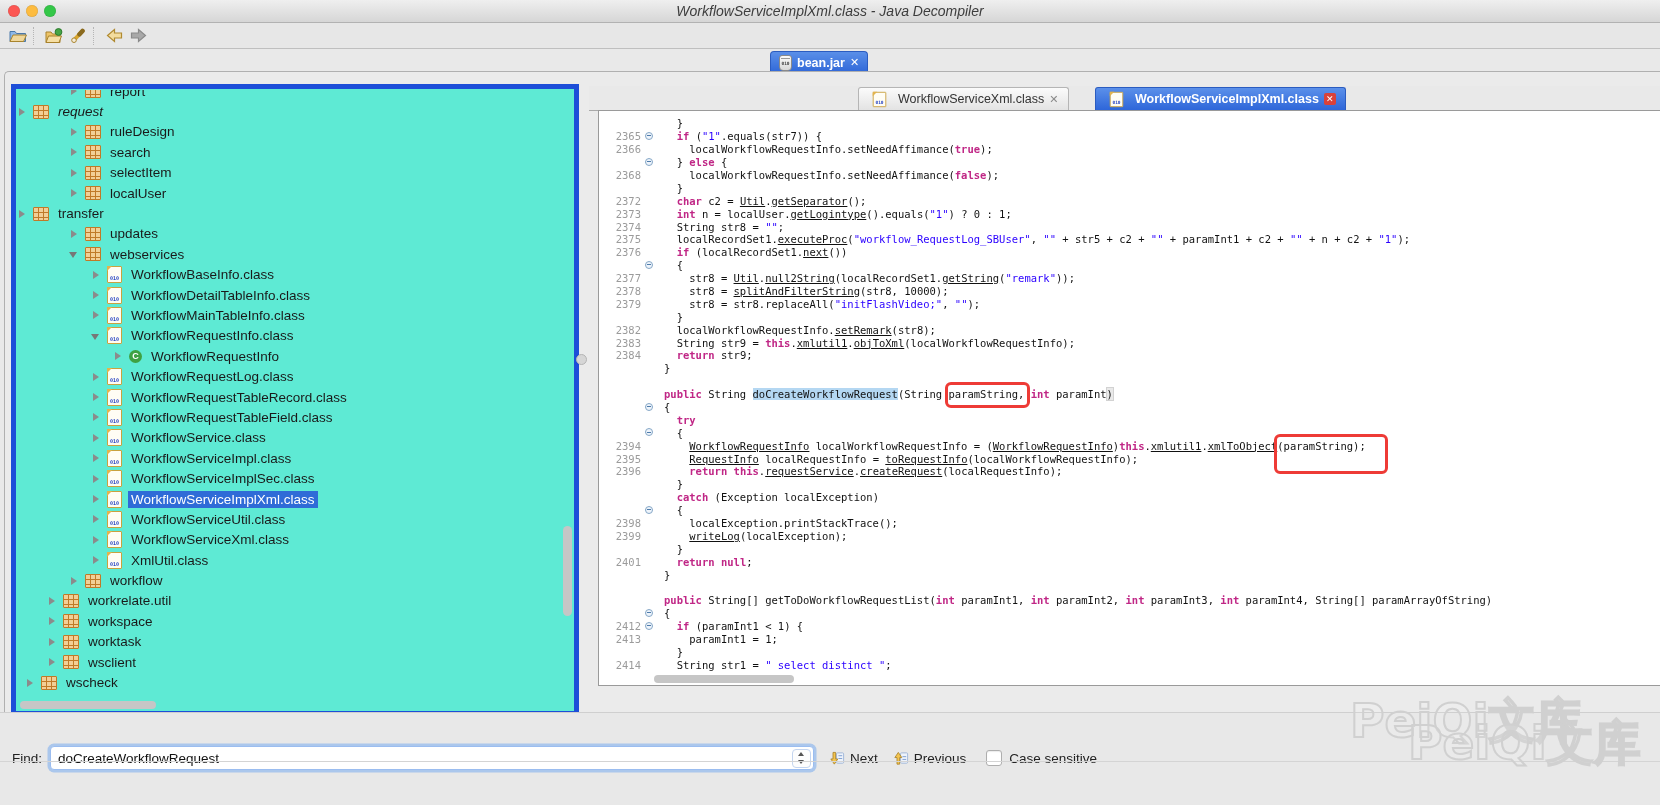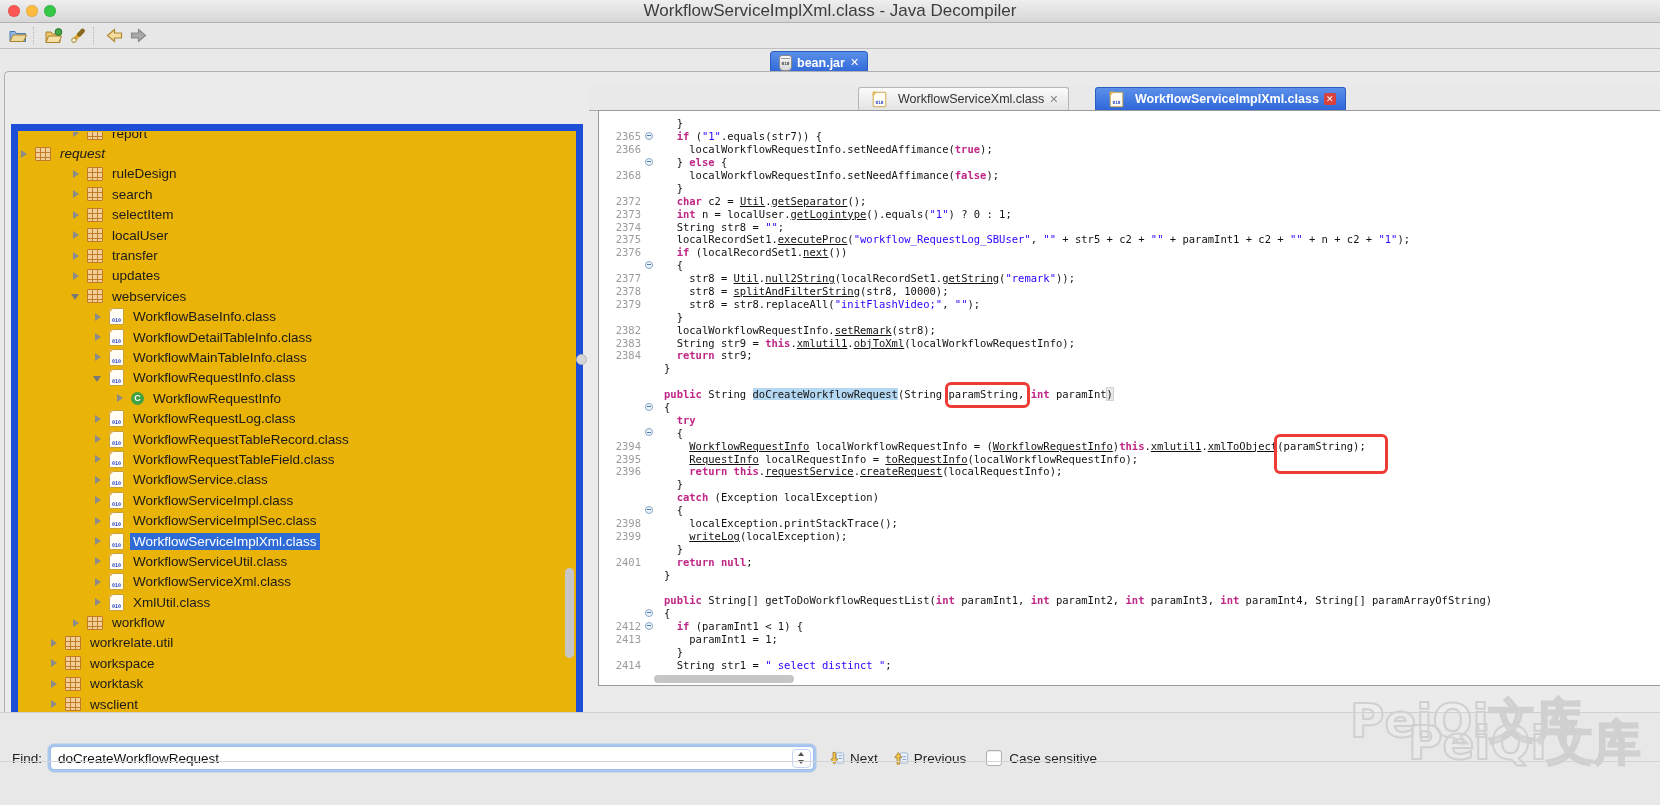--- a/index.html
+++ b/index.html
@@ -3,21 +3,21 @@
 <meta charset="utf-8">
 <style>
   html,body{margin:0;padding:0;}
   body{
     width:1660px;height:805px;position:relative;overflow:hidden;
     background:#e9e9e9;font-family:"Liberation Sans","DejaVu Sans",sans-serif;
     -webkit-font-smoothing:antialiased;
   }
   
   .titlebar{height:22px;background:linear-gradient(#efefef,#d6d6d6);border-bottom:1px solid #b2b2b2;position:relative;}
-  .title-text{display:block;text-align:center;line-height:22px;font-size:17px;color:#3d3d3d;}
+  .title-text{display:block;text-align:center;line-height:22px;font-size:14px;color:#3d3d3d;font-style:italic;}
   .tl{position:absolute;top:5px;width:12px;height:12px;border-radius:50%;box-shadow:inset 0 0 1px rgba(0,0,0,.35);}
   .tl.red{left:8px;background:#fc5753;}
   .tl.yellow{left:26px;background:#fdbc40;}
   .tl.green{left:44px;background:#34c748;}
   
   .toolbar{height:25px;background:#e7e7e7;border-bottom:1px solid #bfbfbf;display:flex;align-items:center;padding-left:6px;}
   .tb-btn{width:24px;height:22px;display:flex;align-items:center;justify-content:center;}
   .tb-sep{width:5px;height:18px;border-left:1px dotted #b5b5b5;margin:0 3px;}
   
   .jar-strip{height:24px;position:relative;background:#e9e9e9;}
@@ -27,21 +27,21 @@
   .jar-icon{width:11px;height:14px;background:linear-gradient(#fafafa,#d8d8d8);border:1px solid #8a8a8a;border-radius:3px 3px 4px 4px;position:relative;}
   .jar-icon::before{content:"";position:absolute;left:1px;right:1px;top:2px;height:1px;background:#999;}
   .jar-icon::after{content:"010";position:absolute;left:0;right:0;top:5px;text-align:center;font:bold 4.5px "DejaVu Sans Mono",monospace;color:#444;}
   .tab-close{font-size:11px;line-height:11px;color:#fff;}
   .tab-close.redbox{width:12px;height:12px;background:#d9413a;border-radius:2px;color:#fff;font-size:9px;line-height:12px;text-align:center;}
   .tab-close.gray{color:#8a8a8a;font-size:11px;}
   
   .main-panel{position:absolute;left:4px;right:0;top:71px;height:641px;background:#ebebeb;
     border:1px solid #b0b0b0;border-right:none;border-radius:5px 0 0 0;}
   
-  .tree-panel{position:absolute;left:6px;top:12px;width:558px;height:622px;background:#eab308;border:7px solid #1d4ed8;margin-top:40px;}
+  .tree-panel{position:absolute;left:6px;top:12px;width:558px;height:622px;background:#5eead4;border:5px solid #1d4ed8;}
   .tree-scroll{position:absolute;left:1px;right:13px;top:1px;bottom:11px;overflow:hidden;}
   .tree-rows{margin-top:-9px;}
   .tree-row{height:20.4px;display:flex;align-items:center;font-size:13.5px;color:#1a1a1a;white-space:nowrap;}
   .arr{width:12px;flex:none;display:inline-block;position:relative;height:10px;}
   .arr.r::before{content:"";position:absolute;left:2px;top:1px;border-left:6px solid #8b8b8b;border-top:4.5px solid transparent;border-bottom:4.5px solid transparent;}
   .arr.d::before{content:"";position:absolute;left:0;top:3px;border-top:6px solid #777;border-left:4.5px solid transparent;border-right:4.5px solid transparent;}
   .ticon{flex:none;margin:0 6px 0 4px;}
   .icon-pkg{width:14px;height:12px;border:1px solid #c07a28;background:#f2cf96;
     background-image:linear-gradient(#c07a28 1px,transparent 1px),linear-gradient(90deg,#c07a28 1px,transparent 1px);
     background-size:5px 5px;background-position:-1px -1px;border-radius:1px;}
@@ -186,21 +186,21 @@
           <div class="tree-row" style="padding-left: 52px;">
             <span class="arr r"></span>
             <span class="ticon icon-pkg"></span>
             <span class="lbl">selectItem</span>
           </div>
           <div class="tree-row" style="padding-left: 52px;">
             <span class="arr r"></span>
             <span class="ticon icon-pkg"></span>
             <span class="lbl">localUser</span>
           </div>
-          <div class="tree-row" style="padding-left: 52px;">
+          <div class="tree-row" style="">
             <span class="arr r"></span>
             <span class="ticon icon-pkg"></span>
             <span class="lbl">transfer</span>
           </div>
           <div class="tree-row" style="padding-left: 52px;">
             <span class="arr r"></span>
             <span class="ticon icon-pkg"></span>
             <span class="lbl">updates</span>
           </div>
           <div class="tree-row" style="padding-left: 52px;">

